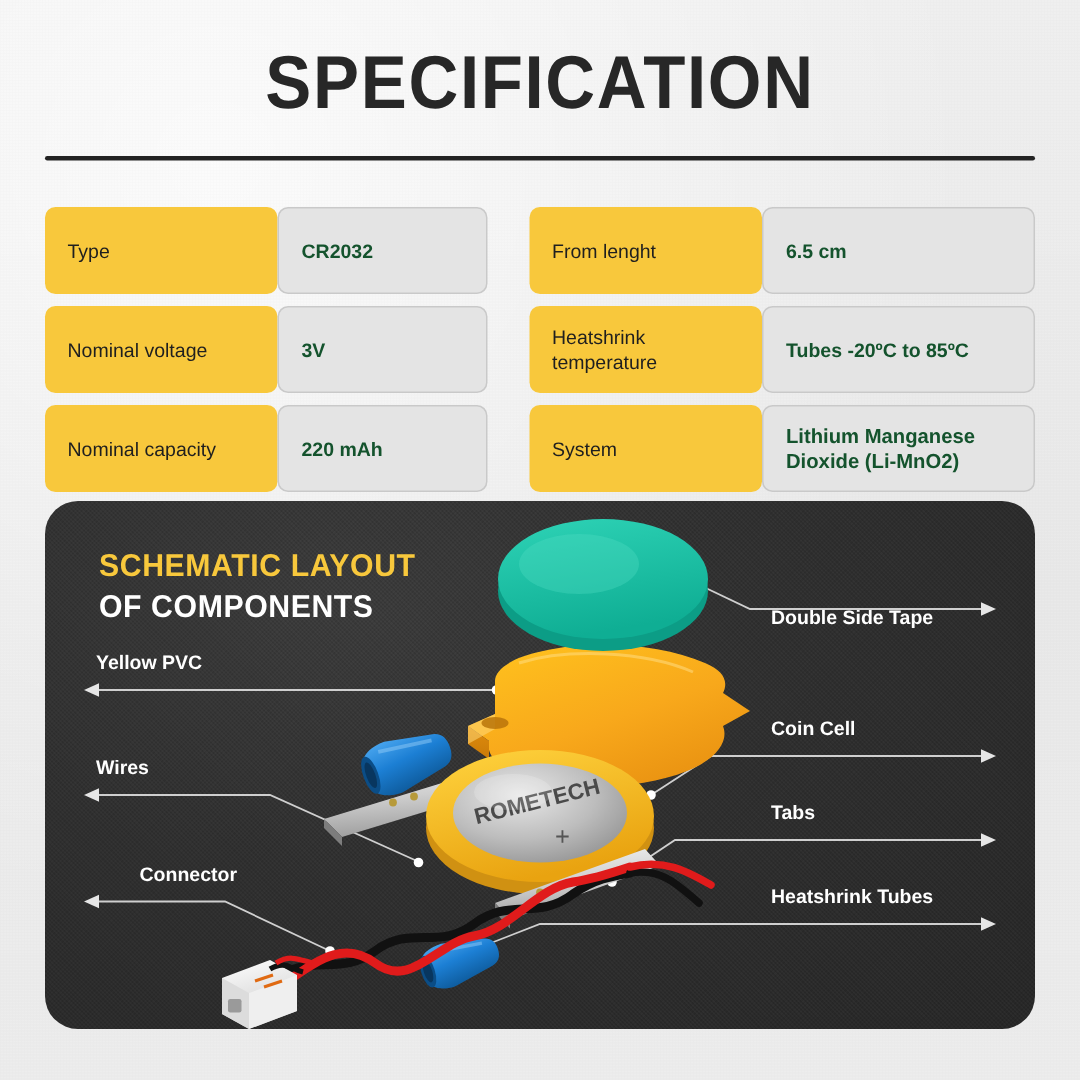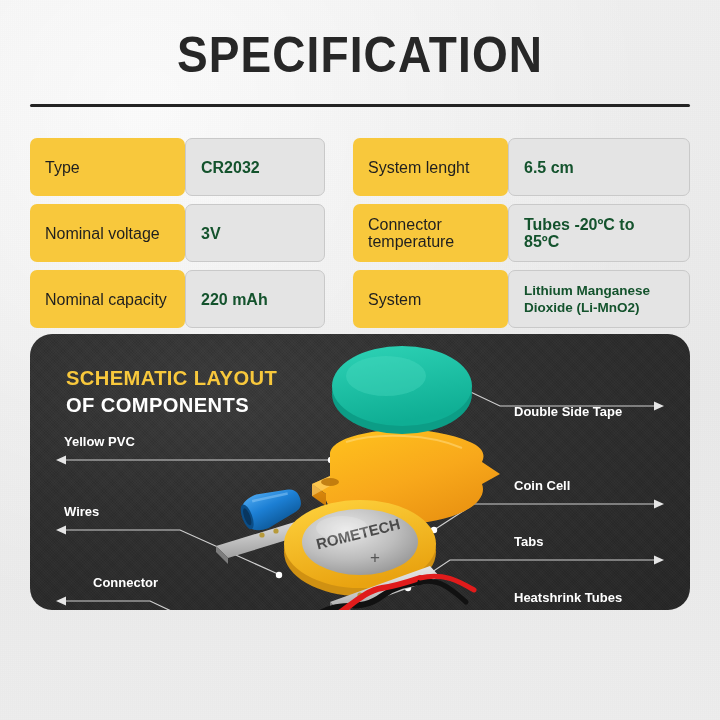--- a/index.html
+++ b/index.html
@@ -49,41 +49,41 @@
     width:660px;
     display:grid;
     grid-template-columns: 155px 140px 28px 155px 182px;
     grid-auto-rows: 58px;
     row-gap: 8px;
   }
   .cell {
     display:flex; align-items:center;
     padding:0 15px;
     border-radius:7px;
-    font-size:16px;
+    font-size:13px;
     line-height:17px;
   }
   .cell.label {
     background:#F8C83C;
     color:#1f1f1f;
     font-weight:400;
   }
   .cell.value {
     background:#e4e4e4;
     border:1px solid #c9c9c9;
     color:#14532d;
     font-weight:bold;
   }
   .cell.value.small { font-size:13.5px; }
   .gap { }
 
   
   .panel {
     position:absolute; left:30px; top:334px;
-    width:660px; height:276px;
+    width:660px; height:352px;
     border-radius:22px;
     background:
       radial-gradient(ellipse at 30% 20%, #3a3a3a 0%, #2e2e2e 45%, #262626 100%);
     overflow:hidden;
   }
   .panel::after{
     content:"";
     position:absolute; inset:0;
     opacity:.5;
     background-image:
@@ -130,27 +130,27 @@
 
 <div id="page">
 
   <div class="title">SPECIFICATION</div>
   <div class="title-rule"></div>
 
   <div class="spec-grid">
     <div class="cell label">Type</div>
     <div class="cell value">CR2032</div>
     <div class="gap"></div>
-    <div class="cell label">System lenght</div>
+    <div class="cell label">From lenght</div>
     <div class="cell value">6.5 cm</div>
 
     <div class="cell label">Nominal voltage</div>
     <div class="cell value">3V</div>
     <div class="gap"></div>
-    <div class="cell label">Connector temperature</div>
+    <div class="cell label">Heatshrink temperature</div>
     <div class="cell value">Tubes -20ºC to 85ºC</div>
 
     <div class="cell label">Nominal capacity</div>
     <div class="cell value">220 mAh</div>
     <div class="gap"></div>
     <div class="cell label">System</div>
     <div class="cell value small">Lithium Manganese Dioxide (Li-MnO2)</div>
   </div>
 
   <div class="panel">

